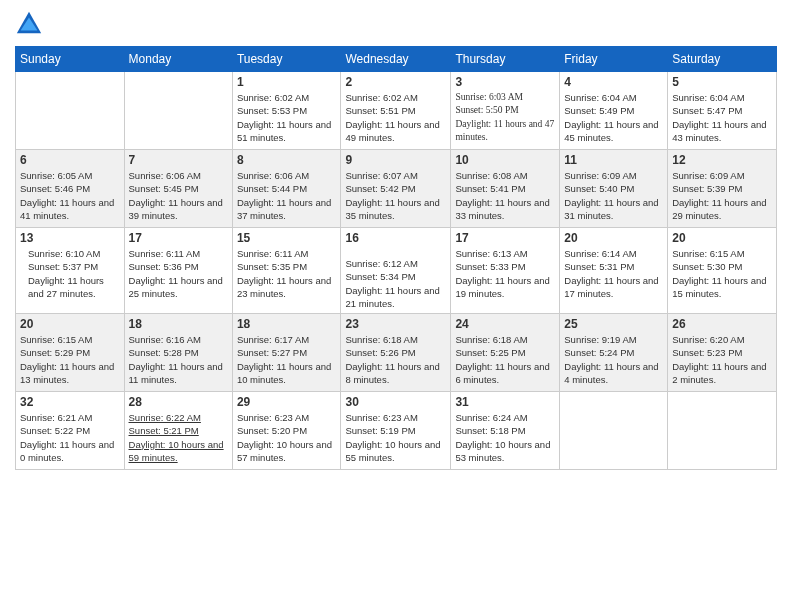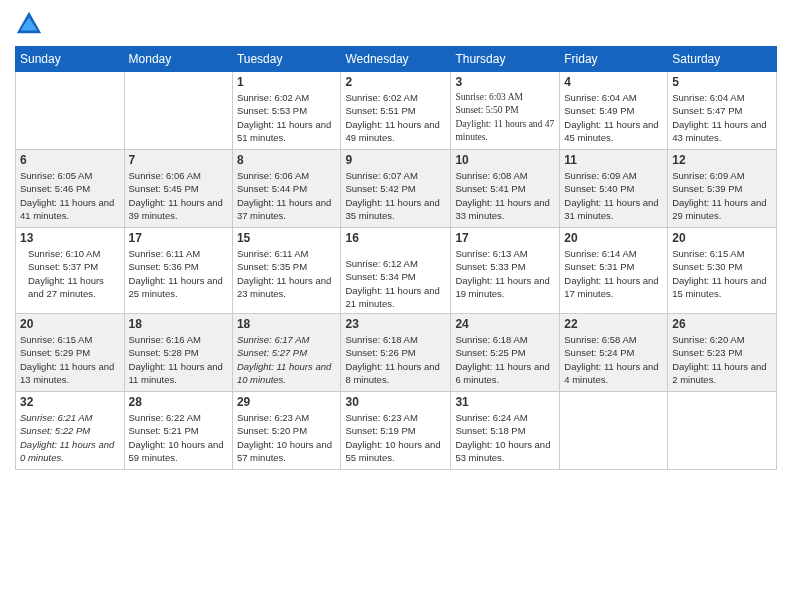--- a/index.html
+++ b/index.html
@@ -281,59 +281,59 @@
 Daylight: 11 hours and 13 minutes.</div>
           </td>
           <td>
             <span class="day-num">18</span>
             <div class="day-info" style="white-space: pre-line;">Sunrise: 6:16 AM
 Sunset: 5:28 PM
 Daylight: 11 hours and 11 minutes.</div>
           </td>
           <td>
             <span class="day-num">18</span>
-            <div class="day-info" style="white-space: pre-line; font-style: italic;">Sunrise: 6:17 AM
+            <div class="day-info" style="white-space: pre-line;">Sunrise: 6:17 AM
 Sunset: 5:27 PM
 Daylight: 11 hours and 10 minutes.</div>
           </td>
           <td>
             <span class="day-num">23</span>
             <div class="day-info" style="white-space: pre-line;">Sunrise: 6:18 AM
 Sunset: 5:26 PM
 Daylight: 11 hours and 8 minutes.</div>
           </td>
           <td>
             <span class="day-num">24</span>
             <div class="day-info" style="white-space: pre-line;">Sunrise: 6:18 AM
 Sunset: 5:25 PM
 Daylight: 11 hours and 6 minutes.</div>
           </td>
           <td>
-            <span class="day-num">22</span>
-            <div class="day-info" style="white-space: pre-line;">Sunrise: 6:58 AM
+            <span class="day-num">25</span>
+            <div class="day-info" style="white-space: pre-line;">Sunrise: 9:19 AM
 Sunset: 5:24 PM
 Daylight: 11 hours and 4 minutes.</div>
           </td>
           <td>
             <span class="day-num">26</span>
             <div class="day-info" style="white-space: pre-line;">Sunrise: 6:20 AM
 Sunset: 5:23 PM
 Daylight: 11 hours and 2 minutes.</div>
           </td>
         </tr>
         <tr class="row5">
           <td>
             <span class="day-num">32</span>
-            <div class="day-info" style="white-space: pre-line; font-style: italic;">Sunrise: 6:21 AM
+            <div class="day-info" style="white-space: pre-line;">Sunrise: 6:21 AM
 Sunset: 5:22 PM
 Daylight: 11 hours and 0 minutes.</div>
           </td>
           <td>
             <span class="day-num">28</span>
-            <div class="day-info" style="white-space: pre-line;">Sunrise: 6:22 AM
+            <div class="day-info" style="white-space: pre-line; text-decoration: underline;">Sunrise: 6:22 AM
 Sunset: 5:21 PM
 Daylight: 10 hours and 59 minutes.</div>
           </td>
           <td>
             <span class="day-num">29</span>
             <div class="day-info" style="white-space: pre-line;">Sunrise: 6:23 AM
 Sunset: 5:20 PM
 Daylight: 10 hours and 57 minutes.</div>
           </td>
           <td>

